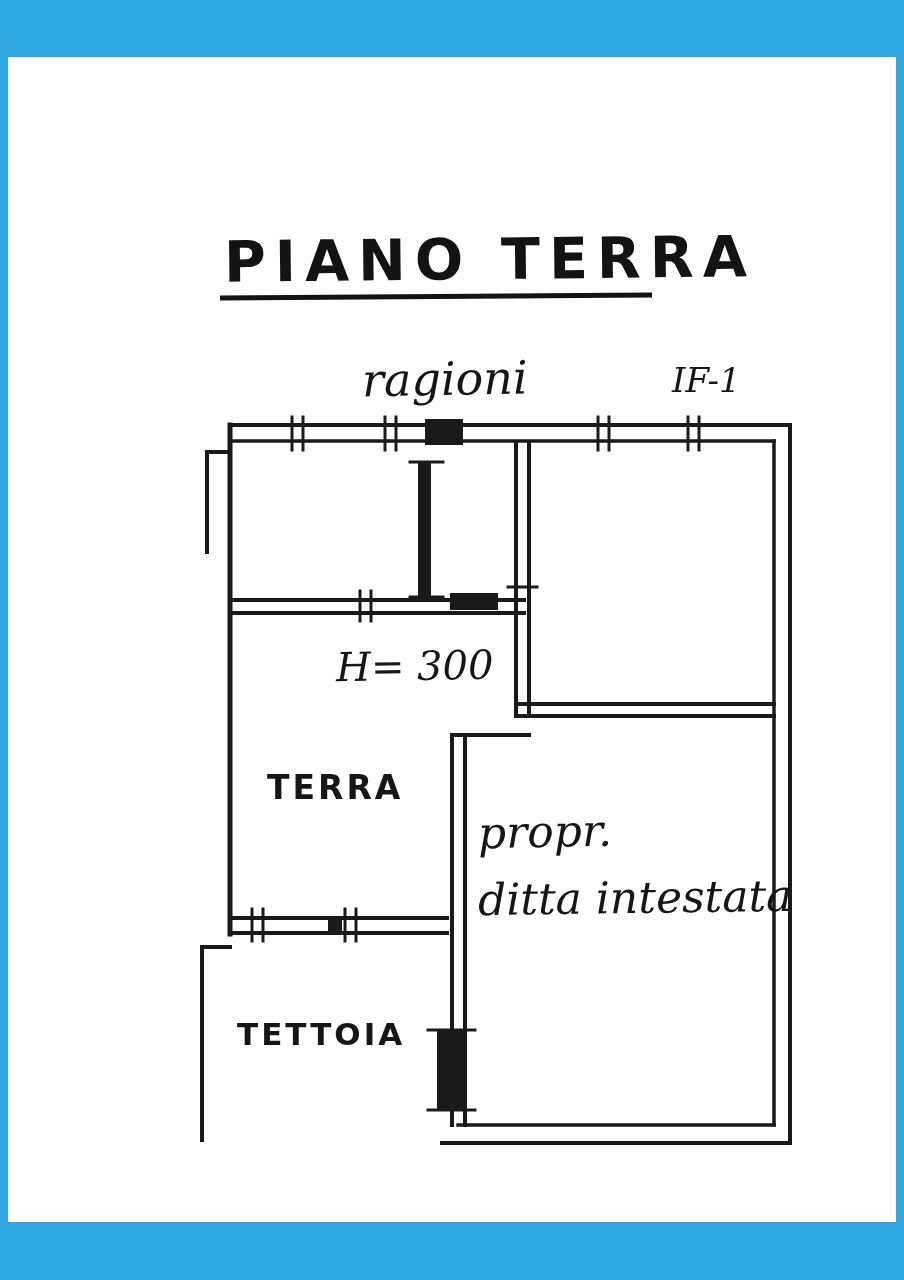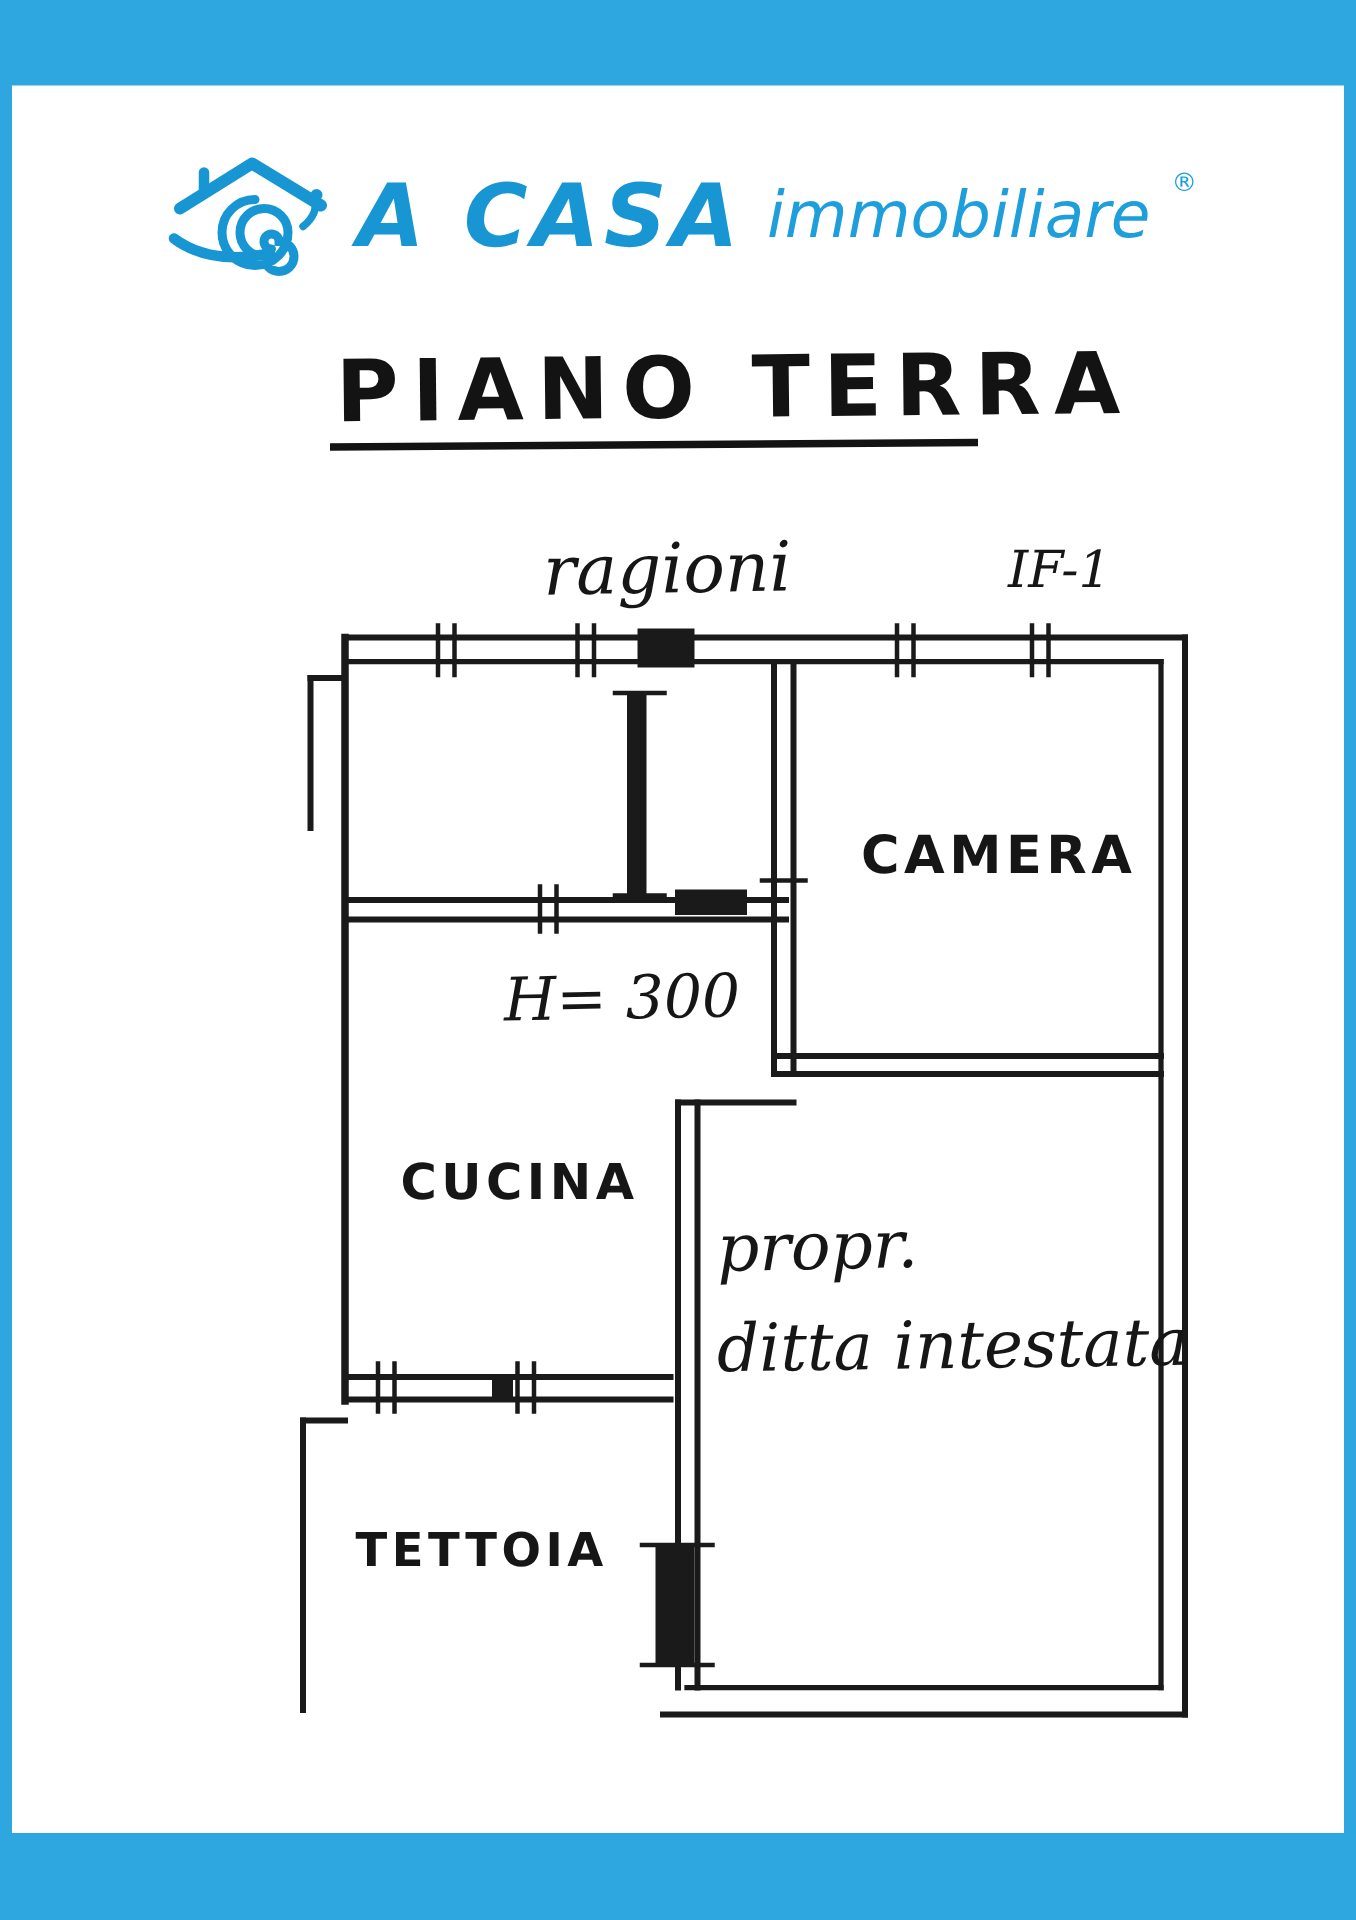--- a/index.html
+++ b/index.html
@@ -57,38 +57,20 @@
 </head>
 <body>
 
 <div class="page">
 
   <div class="bar-top"></div>
   <div class="edge-left"></div>
   <div class="edge-right"></div>
   <div class="bar-bottom"></div>
 
-  <div class="logo-row">
-    <svg class="logo-icon" viewBox="0 0 118 90">
-
-      <polyline points="14,40 62,10 108,38" fill="none" stroke="#1796d3" stroke-width="8" stroke-linecap="round" stroke-linejoin="round"></polyline>
-
-      <line x1="30" y1="30" x2="30" y2="16" stroke="#1796d3" stroke-width="7" stroke-linecap="round"></line>
-
-      <path d="M10,60 Q34,78 74,70" fill="none" stroke="#1796d3" stroke-width="7" stroke-linecap="round"></path>
-
-      <path d="M64,34 a22,22 0 1,0 22,22 a16,16 0 1,0 -16,16 a10,10 0 1,0 10,-10 a5,5 0 1,0 -5,5" fill="none" stroke="#1796d3" stroke-width="6" stroke-linecap="round"></path>
-
-      <path d="M96,52 q10,-8 8,-18" fill="none" stroke="#1796d3" stroke-width="5" stroke-linecap="round"></path>
-      <circle cx="105" cy="31" r="4" fill="#1796d3"></circle>
-    </svg>
-    <span class="brand-main">A CASA</span>
-    <span class="brand-sub">immobiliare</span>
-    <span class="brand-reg">®</span>
-  </div>
 
   <div class="plan-title">PIANO TERRA</div>
   <div class="title-underline"></div>
 
   <svg class="plan-svg" viewBox="0 0 615 810">
     <g stroke="#1a1a1a" fill="none" stroke-linecap="square">
 
       <path d="M45,70 H605" stroke-width="4"></path>
       <path d="M45,86 H589" stroke-width="3.5"></path>
       <path d="M605,70 V788" stroke-width="4"></path>
@@ -148,24 +130,23 @@
       <rect x="233" y="107" width="13" height="135"></rect>
       <rect x="265" y="238" width="48" height="17"></rect>
       <rect x="143" y="563" width="14" height="15"></rect>
       <rect x="252" y="675" width="26" height="80"></rect>
     </g>
   </svg>
 
   <div class="note-label" style="left:362px;top:352px;font-size:46px;transform:rotate(-1deg);">ragioni</div>
   <div class="note-label" style="left:672px;top:360px;font-size:34px;">IF-1</div>
 
-  <div class="room-label" style="left:574px;top:551px;font-size:35px;">CAMERA</div>
 
   <div class="note-label" style="left:336px;top:643px;font-size:40px;transform:rotate(-1deg);">H= 300</div>
 
-  <div class="room-label" style="left:267px;top:768px;font-size:33px;">CUCINA</div>
+  <div class="room-label" style="left:267px;top:768px;font-size:33px;">TERRA</div>
 
   <div class="note-label" style="left:478px;top:806px;font-size:44px;transform:rotate(-1.2deg);">propr.</div>
   <div class="note-label" style="left:478px;top:872px;font-size:44px;transform:rotate(-0.8deg);">ditta intestata</div>
 
   <div class="room-label" style="left:237px;top:1016px;font-size:31px;">TETTOIA</div>
 
 </div>
 
 </body></html>

